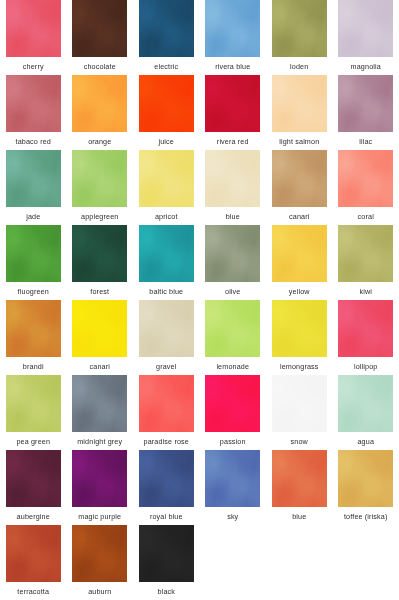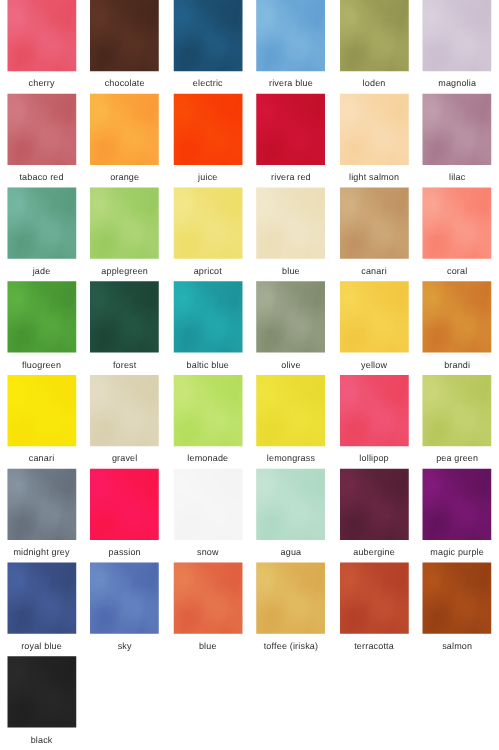--- a/index.html
+++ b/index.html
@@ -150,20 +150,24 @@
     </div>
     <div class="swatch-cell">
       <div class="swatch-chip" title="olive" style="background-color: rgb(138, 148, 120);"></div>
       <div class="swatch-label">olive</div>
     </div>
     <div class="swatch-cell">
       <div class="swatch-chip" title="yellow" style="background-color: rgb(244, 203, 69);"></div>
       <div class="swatch-label">yellow</div>
     </div>
     <div class="swatch-cell">
+      <div class="swatch-chip" title="kiwi" style="background-color: rgb(180, 178, 100);"></div>
+      <div class="swatch-label">kiwi</div>
+    </div>
+    <div class="swatch-cell">
       <div class="swatch-chip" title="brandi" style="background-color: rgb(210, 128, 47);"></div>
       <div class="swatch-label">brandi</div>
     </div>
     <div class="swatch-cell">
       <div class="swatch-chip" title="canari" style="background-color: rgb(249, 228, 9);"></div>
       <div class="swatch-label">canari</div>
     </div>
     <div class="swatch-cell">
       <div class="swatch-chip" title="gravel" style="background-color: rgb(220, 211, 180);"></div>
       <div class="swatch-label">gravel</div>
@@ -182,20 +186,24 @@
     </div>
     <div class="swatch-cell">
       <div class="swatch-chip" title="pea green" style="background-color: rgb(188, 203, 99);"></div>
       <div class="swatch-label">pea green</div>
     </div>
     <div class="swatch-cell">
       <div class="swatch-chip" title="midnight  grey" style="background-color: rgb(109, 120, 132);"></div>
       <div class="swatch-label">midnight  grey</div>
     </div>
     <div class="swatch-cell">
+      <div class="swatch-chip" title="paradise rose" style="background-color: rgb(250, 91, 88);"></div>
+      <div class="swatch-label">paradise rose</div>
+    </div>
+    <div class="swatch-cell">
       <div class="swatch-chip" title="passion" style="background-color: rgb(251, 21, 80);"></div>
       <div class="swatch-label">passion</div>
     </div>
     <div class="swatch-cell">
       <div class="swatch-chip" title="snow" style="background-color: rgb(245, 245, 246);"></div>
       <div class="swatch-label">snow</div>
     </div>
     <div class="swatch-cell">
       <div class="swatch-chip" title="agua" style="background-color: rgb(180, 220, 200);"></div>
       <div class="swatch-label">agua</div>
@@ -223,19 +231,19 @@
     <div class="swatch-cell">
       <div class="swatch-chip" title="toffee (iriska)" style="background-color: rgb(221, 176, 85);"></div>
       <div class="swatch-label">toffee (iriska)</div>
     </div>
     <div class="swatch-cell">
       <div class="swatch-chip" title="terracotta" style="background-color: rgb(184, 69, 42);"></div>
       <div class="swatch-label">terracotta</div>
     </div>
     <div class="swatch-cell">
       <div class="swatch-chip" title="auburn" style="background-color: rgb(156, 68, 21);"></div>
-      <div class="swatch-label">salmon</div>
+      <div class="swatch-label">auburn</div>
     </div>
     <div class="swatch-cell">
       <div class="swatch-chip" title="black" style="background-color: rgb(34, 34, 34);"></div>
       <div class="swatch-label">black</div>
     </div>
   </div>
 
 </body></html>

